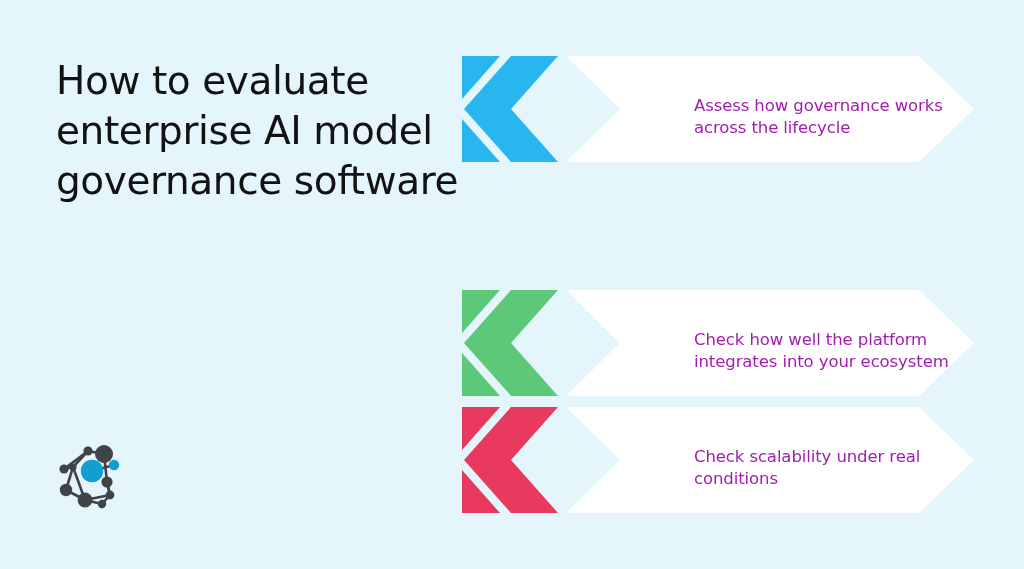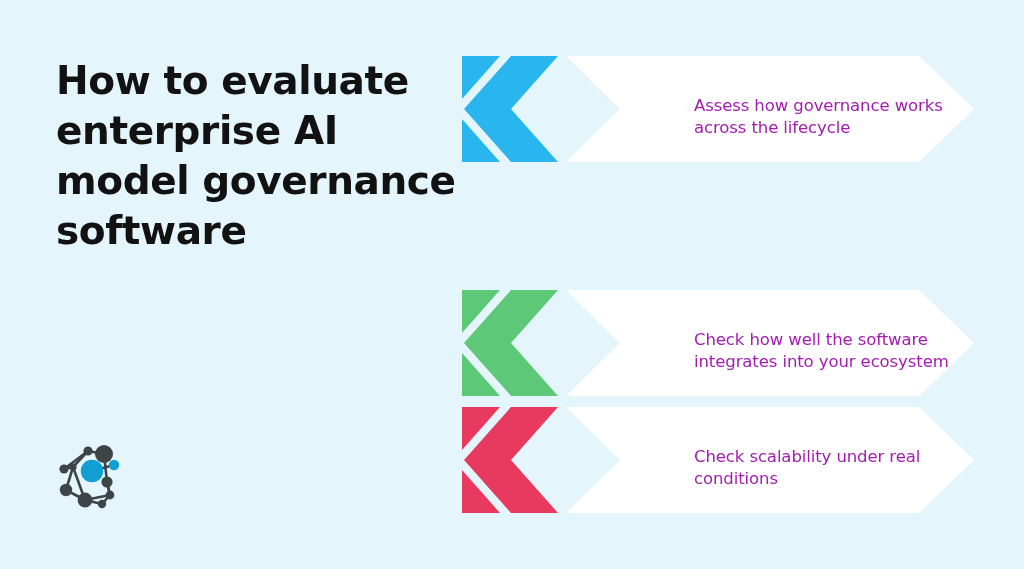--- a/index.html
+++ b/index.html
@@ -24,21 +24,21 @@
     position: absolute;
     left: 56px;
     top: 56px;
     width: 420px;
   }
   #title-text {
     margin: 0;
     font-family: "DejaVu Sans", sans-serif;
     font-size: 39px;
     line-height: 1.28;
-    font-weight: 700;
+    font-weight: 400;
     letter-spacing: -0.4px;
     color: #121212;
     white-space: pre-line;
   }
 
   
   #logo {
     position: absolute;
     left: 52px;
     top: 438px;
@@ -152,21 +152,21 @@
   <div class="row" style="top:290px;">
     <div class="row-chevrons">
       <svg viewBox="0 0 100 106" width="100" height="106" xmlns="http://www.w3.org/2000/svg">
         <polygon points="49,0 96,0 49,53 96,106 49,106 2,53" fill="#5cc878"></polygon>
         <polygon points="0,0 38,0 0,43" fill="#5cc878"></polygon>
         <polygon points="0,63 38,106 0,106" fill="#5cc878"></polygon>
       </svg>
     </div>
     <div class="banner">
       <div class="banner-shape"></div>
-      <div class="banner-label">Check how well the software integrates into your ecosystem</div>
+      <div class="banner-label">Check how well the platform integrates into your ecosystem</div>
     </div>
   </div>
 
   <div class="row" style="top:407px;">
     <div class="row-chevrons">
       <svg viewBox="0 0 100 106" width="100" height="106" xmlns="http://www.w3.org/2000/svg">
         <polygon points="49,0 96,0 49,53 96,106 49,106 2,53" fill="#e8395e"></polygon>
         <polygon points="0,0 38,0 0,43" fill="#e8395e"></polygon>
         <polygon points="0,63 38,106 0,106" fill="#e8395e"></polygon>
       </svg>

